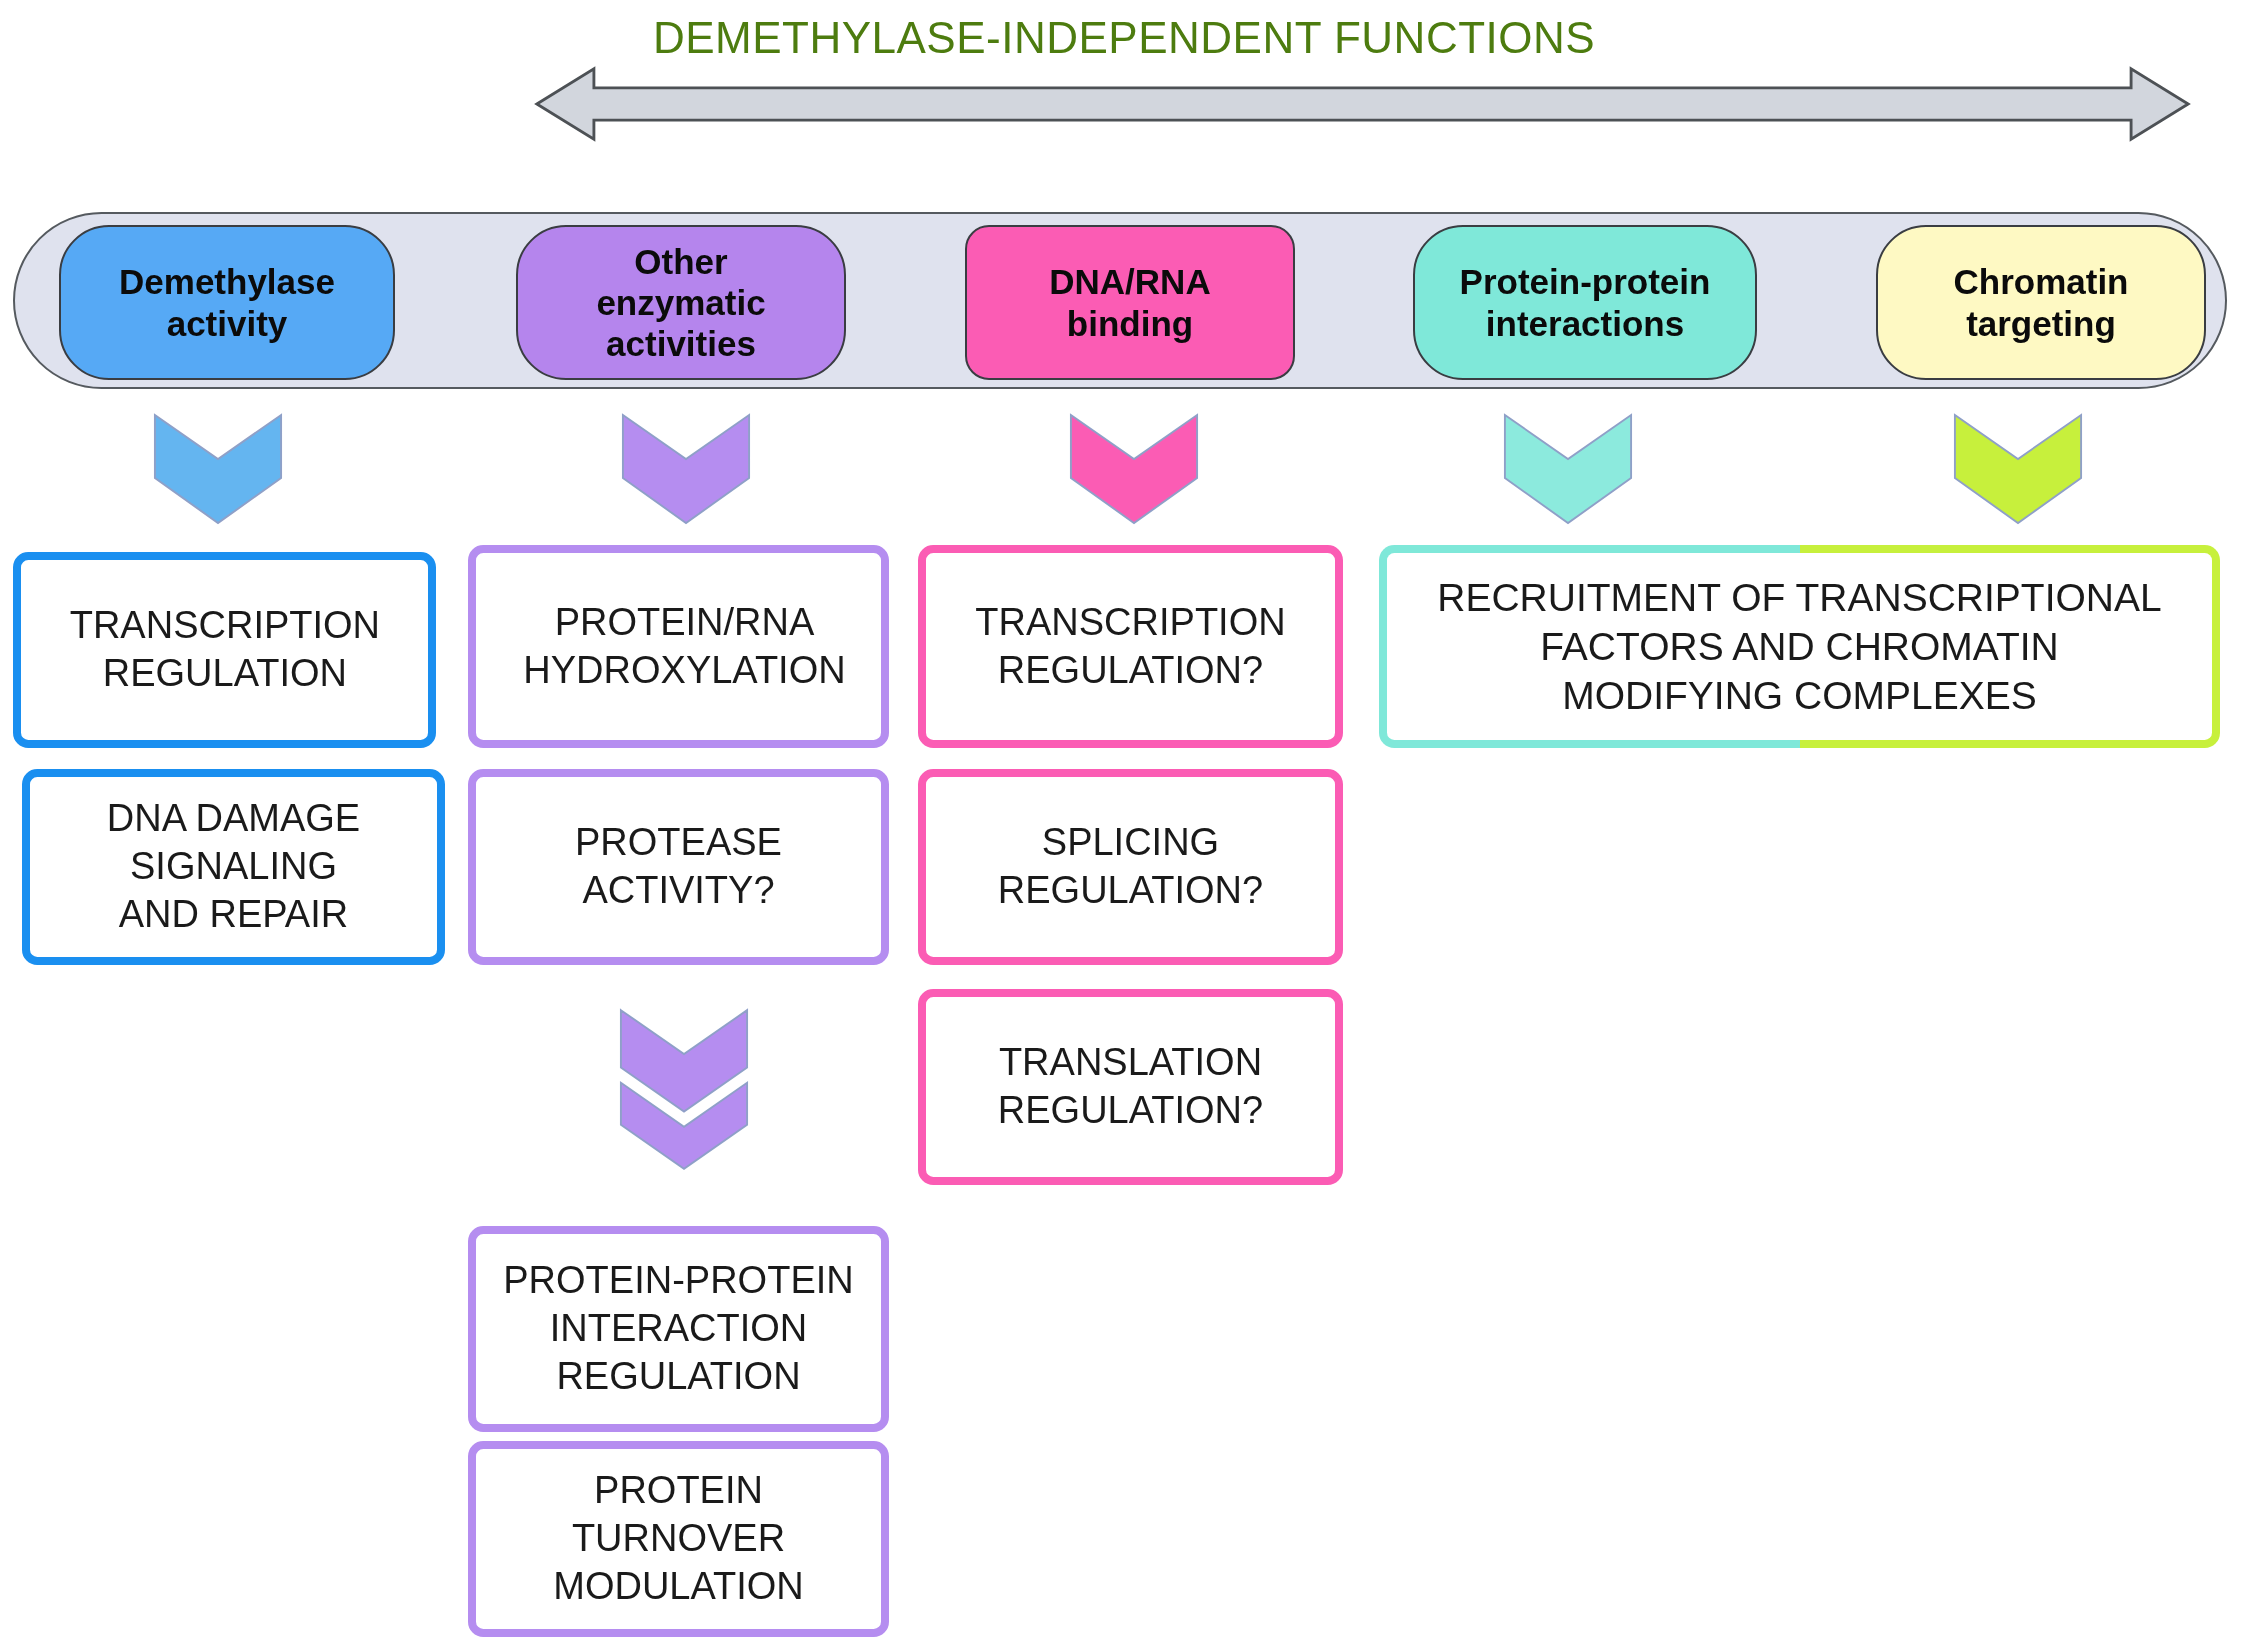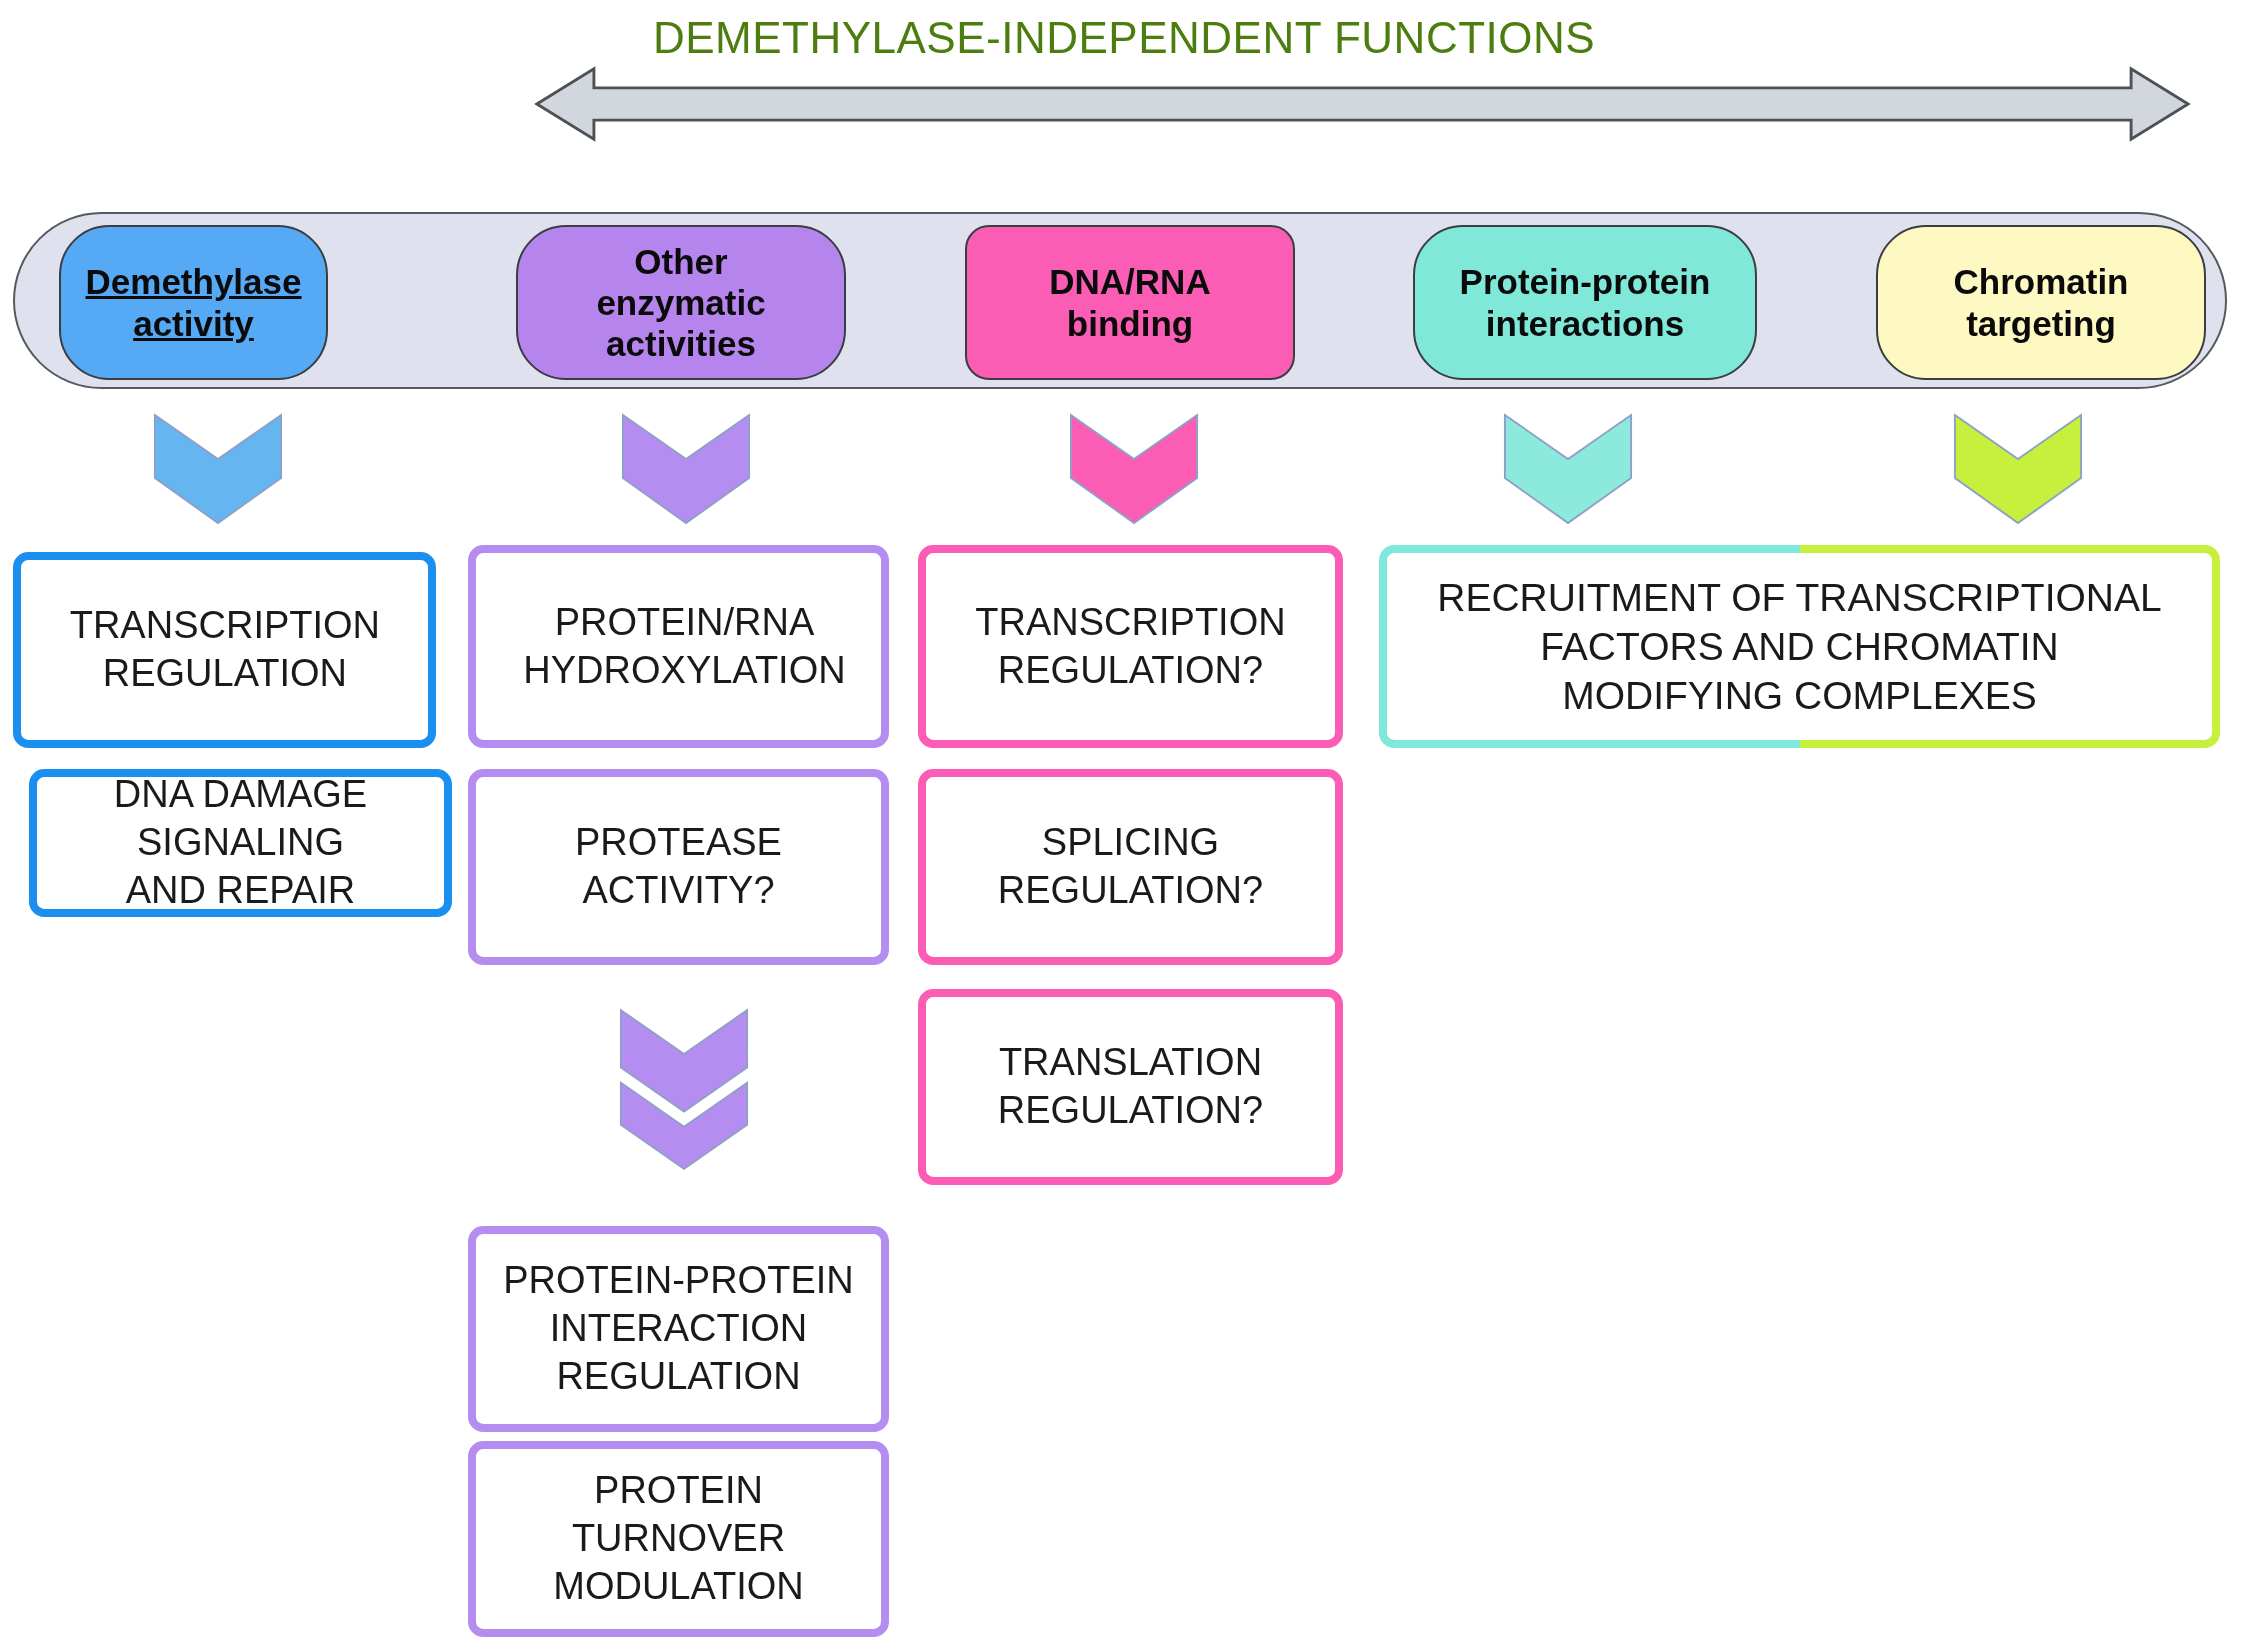--- a/index.html
+++ b/index.html
@@ -119,21 +119,21 @@
 <div id="title">DEMETHYLASE-INDEPENDENT FUNCTIONS</div>
 
 <div id="arrow-wrap">
   <svg width="1663" height="78" viewBox="0 0 1740 82">
     <polygon points="2,41 62,4 62,24 1678,24 1678,4 1738,41 1678,78 1678,58 62,58 62,78" fill="#d2d6dd" stroke="#4d5155" stroke-width="3" stroke-linejoin="miter"></polygon>
   </svg>
 </div>
 
 <div id="pillbar"></div>
 
-<div class="pill" style="left:59px; width:269px; background:#56a9f5;text-decoration:underline;">
+<div class="pill" style="left:59px; width:336px; background:#56a9f5;">
   <span class="lbl">Demethylase<br>activity</span>
 </div>
 <div class="pill" style="left:516px; width:330px; background:#b585ed;">
   <span class="lbl">Other<br>enzymatic<br>activities</span>
 </div>
 <div class="pill" style="left:965px; width:330px; background:#fb5cb4;border-radius:24px;">
   <span class="lbl">DNA/RNA<br>binding</span>
 </div>
 <div class="pill" style="left:1413px; width:344px; background:#7fe8d9;">
   <span class="lbl">Protein-protein<br>interactions</span>
@@ -171,21 +171,21 @@
 <div class="chev" style="left:619px; top:1008px;">
   <svg width="130" height="163" viewBox="0 0 136 170">
     <polygon points="2,2 68,48 134,2 134,62 68,108 2,62" fill="#b58df0" stroke="#8fa0c8" stroke-width="2"></polygon>
     <polygon points="2,78 68,124 134,78 134,122 68,168 2,122" fill="#b58df0" stroke="#8fa0c8" stroke-width="2"></polygon>
   </svg>
 </div>
 
 <div class="box" style="left:13.4px; top:552px; width:423px; height:196px; border-color:#1a8ff0;">
   <span class="lbl">TRANSCRIPTION<br>REGULATION</span>
 </div>
-<div class="box" style="left:29px; top:769px; width:423px; height:148px; border-color:#1a8ff0;">
+<div class="box" style="left:22px; top:769px; width:423px; height:196px; border-color:#1a8ff0;">
   <span class="lbl">DNA DAMAGE<br>SIGNALING<br>AND REPAIR</span>
 </div>
 
 <div class="box" style="left:468px; top:545px; width:421px; height:203px; border-color:#b58df0;padding-left:12px;">
   <span class="lbl">PROTEIN/RNA<br>HYDROXYLATION</span>
 </div>
 <div class="box" style="left:468px; top:769px; width:421px; height:196px; border-color:#b58df0;">
   <span class="lbl">PROTEASE<br>ACTIVITY?</span>
 </div>
 <div class="box" style="left:468px; top:1226px; width:421px; height:206px; border-color:#b58df0;">

